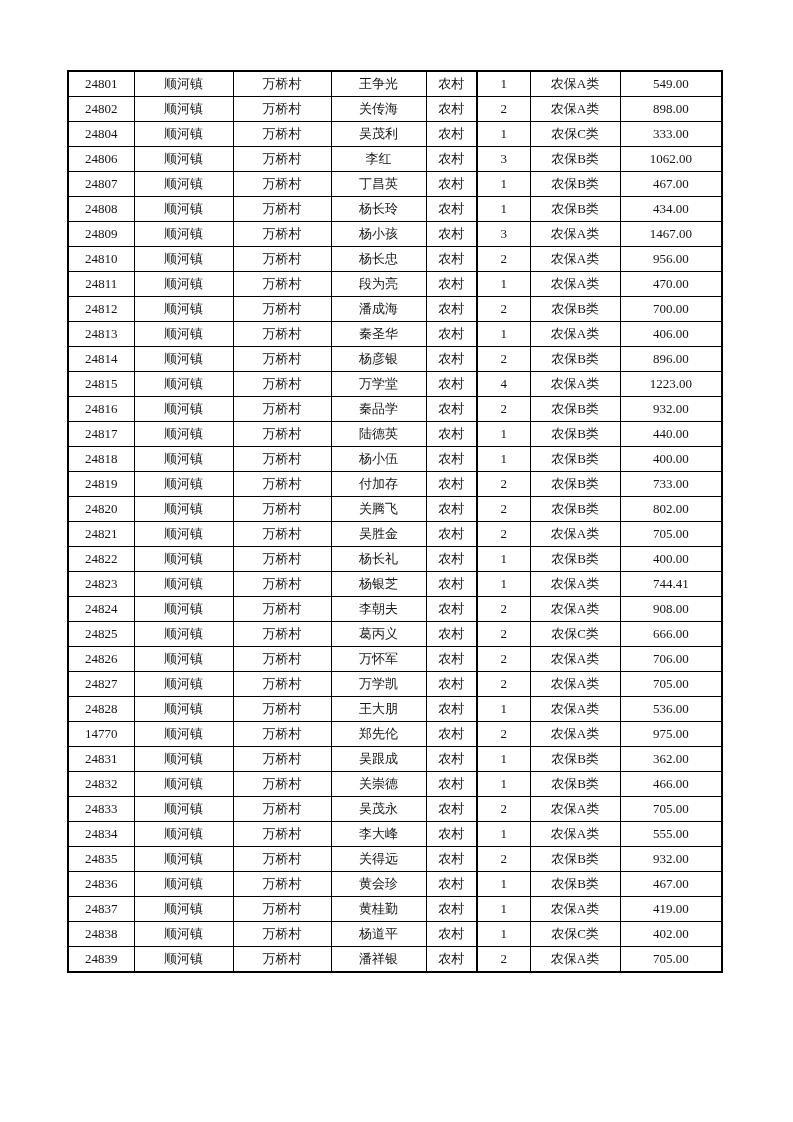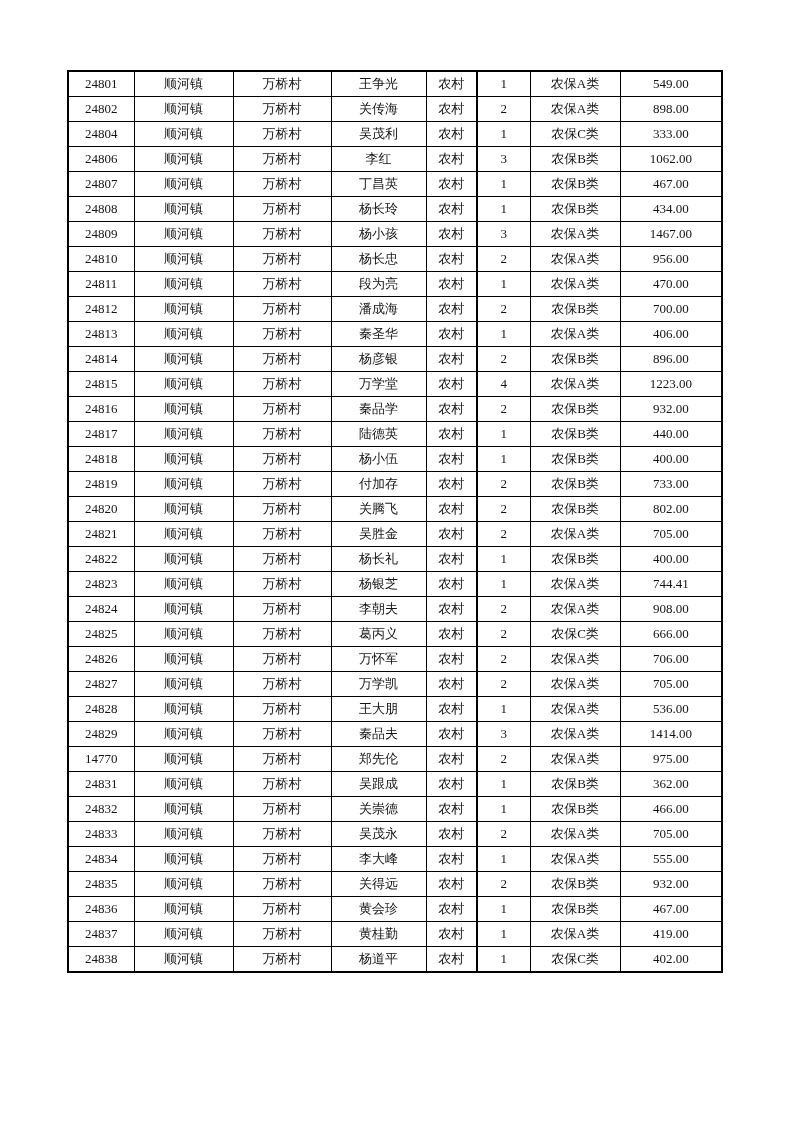--- a/index.html
+++ b/index.html
@@ -309,30 +309,20 @@
           <td>24828</td>
           <td>顺河镇</td>
           <td>万桥村</td>
           <td>王大朋</td>
           <td>农村</td>
           <td class="thick-left">1</td>
           <td>农保A类</td>
           <td>536.00</td>
         </tr>
         <tr>
-          <td>24829</td>
-          <td>顺河镇</td>
-          <td>万桥村</td>
-          <td>秦品夫</td>
-          <td>农村</td>
-          <td class="thick-left">3</td>
-          <td>农保A类</td>
-          <td>1414.00</td>
-        </tr>
-        <tr>
           <td>14770</td>
           <td>顺河镇</td>
           <td>万桥村</td>
           <td>郑先伦</td>
           <td>农村</td>
           <td class="thick-left">2</td>
           <td>农保A类</td>
           <td>975.00</td>
         </tr>
         <tr>
@@ -407,16 +397,26 @@
         </tr>
         <tr>
           <td>24838</td>
           <td>顺河镇</td>
           <td>万桥村</td>
           <td>杨道平</td>
           <td>农村</td>
           <td class="thick-left">1</td>
           <td>农保C类</td>
           <td>402.00</td>
+        </tr>
+        <tr>
+          <td>24839</td>
+          <td>顺河镇</td>
+          <td>万桥村</td>
+          <td>潘祥银</td>
+          <td>农村</td>
+          <td class="thick-left">2</td>
+          <td>农保A类</td>
+          <td>705.00</td>
         </tr>
       </tbody>
   </table>
 </div>
 
 </body></html>

